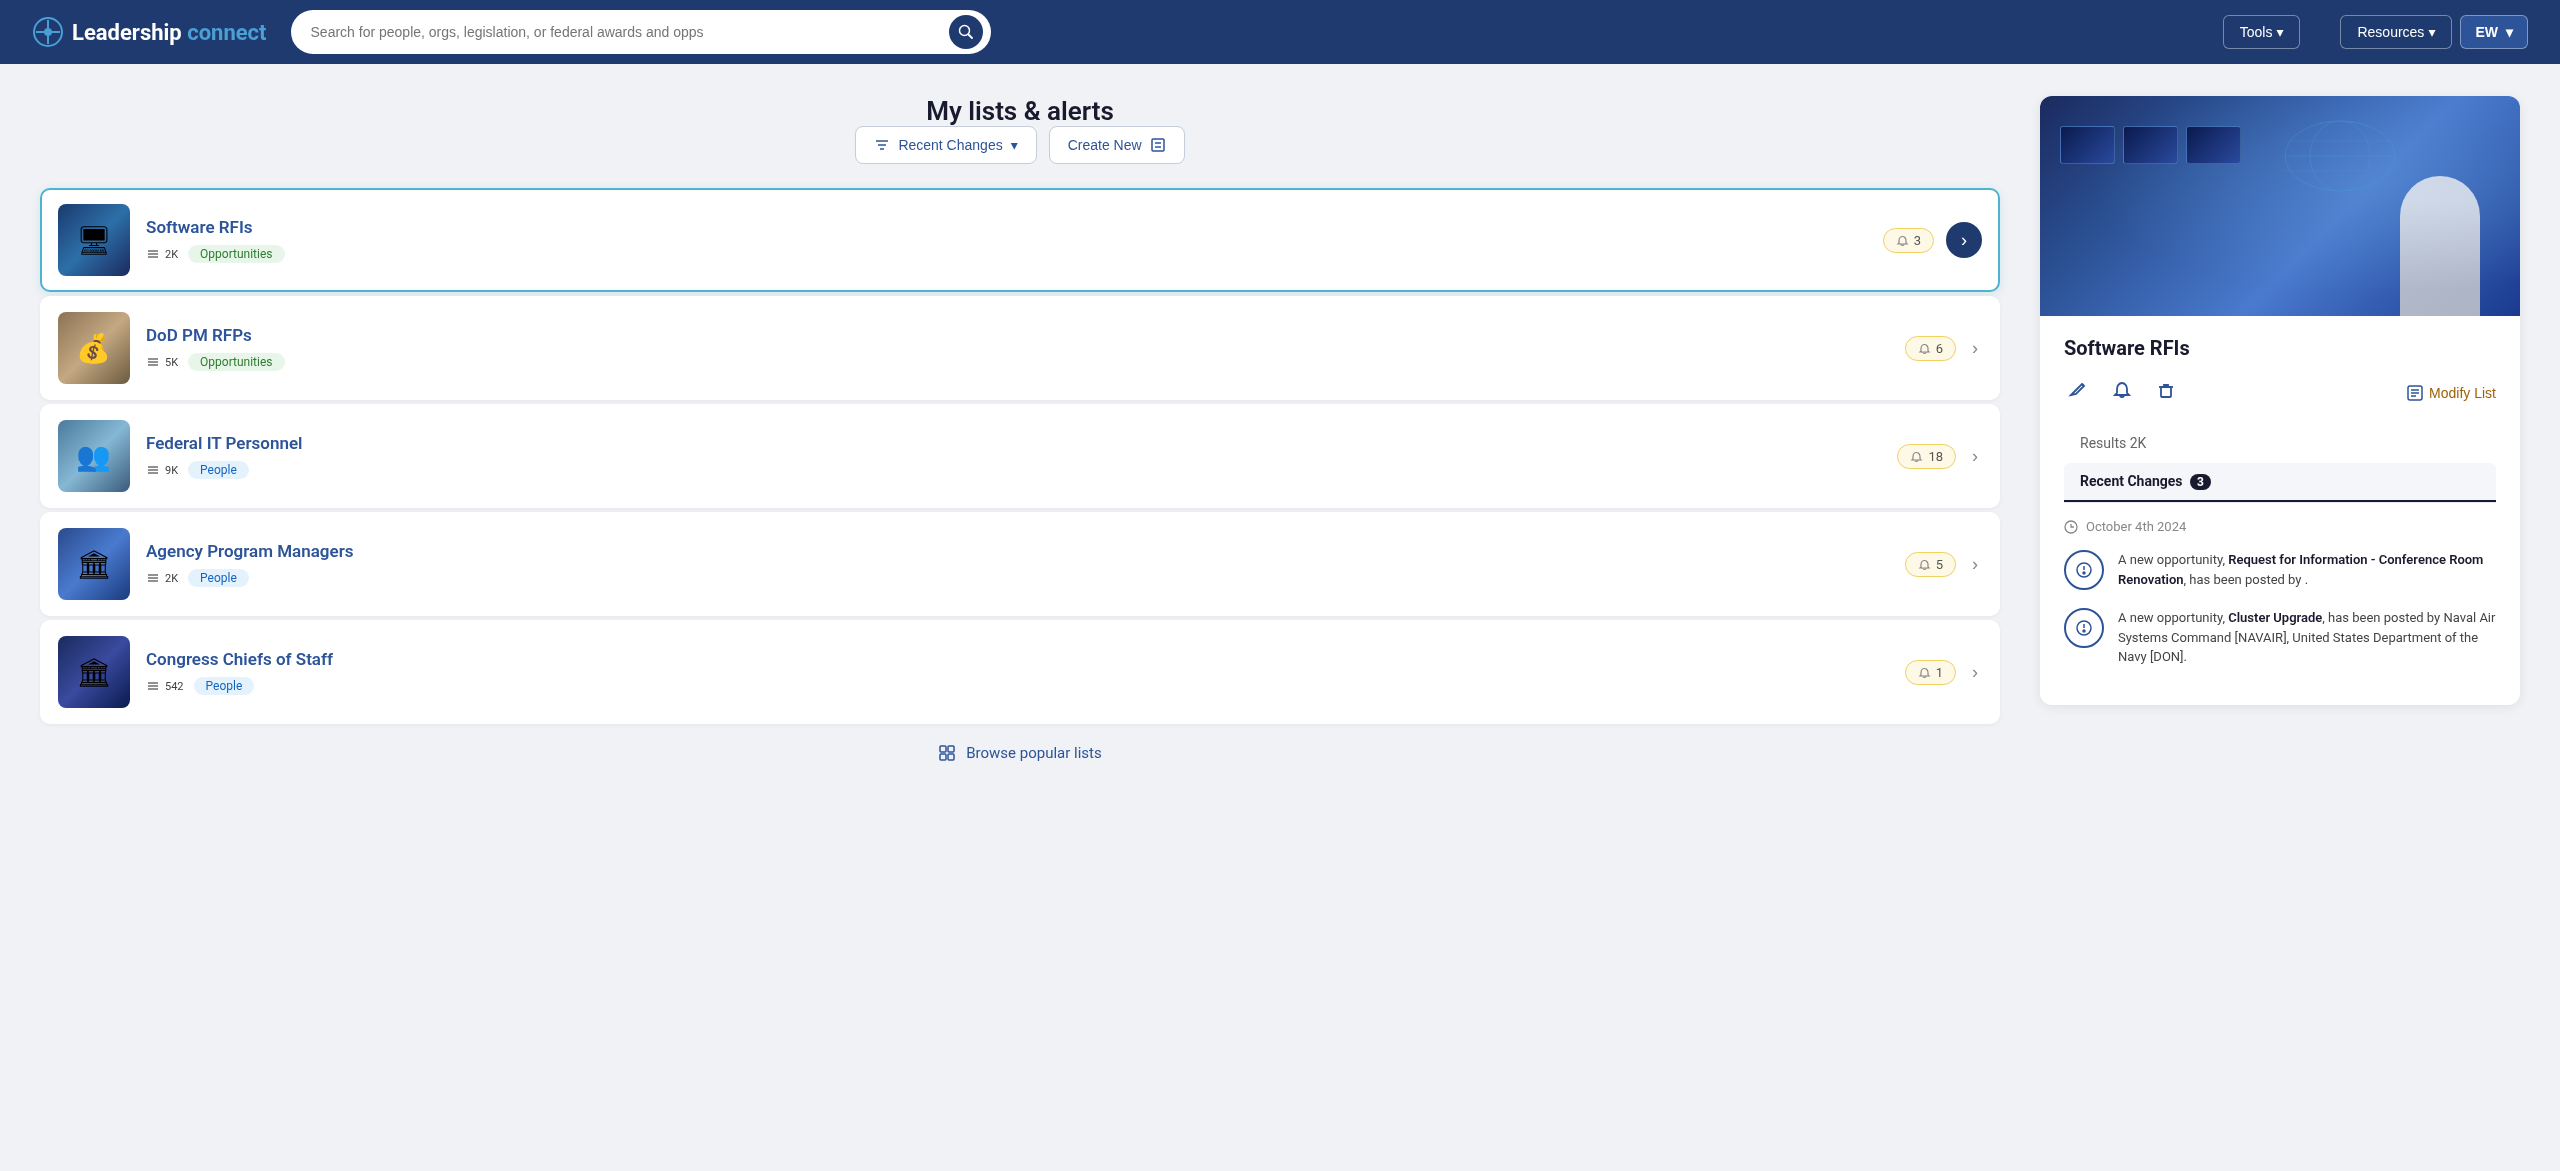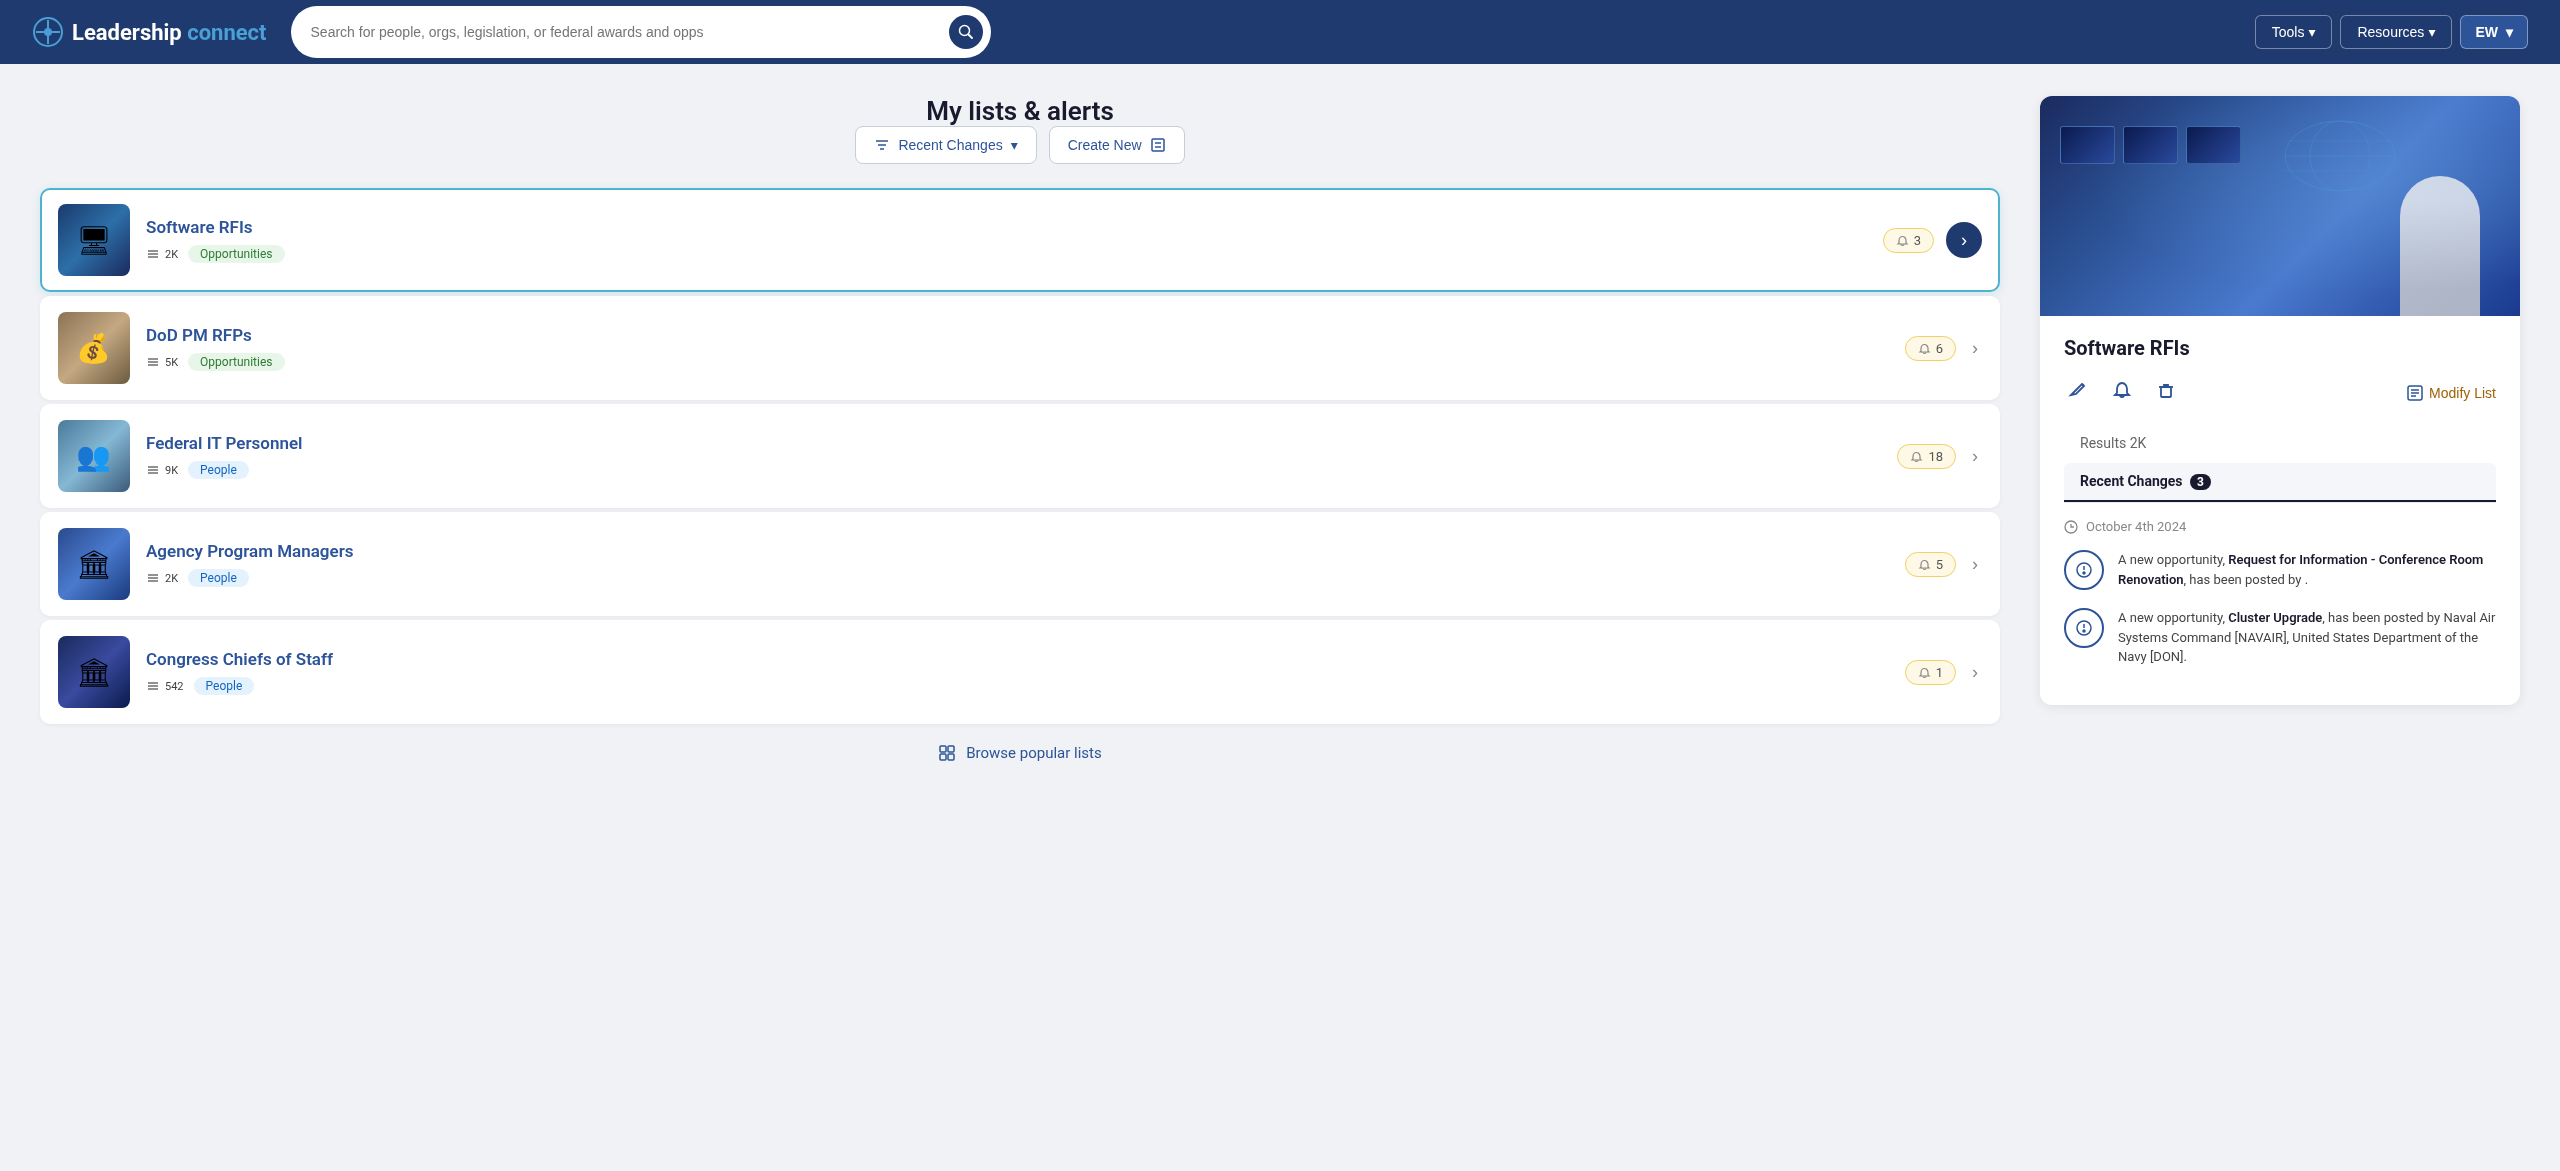--- a/index.html
+++ b/index.html
@@ -29,21 +29,21 @@
       height: 32px;
     }
     .search-bar {
       flex: 1;
       max-width: 700px;
       display: flex;
       align-items: center;
       background: white;
       border-radius: 32px;
       padding: 0 8px 0 20px;
-      height: 52px;
+      height: 44px;
       gap: 8px;
     }
     .search-input {
       flex: 1;
       border: none;
       outline: none;
       font-size: 14px;
       color: #333;
       background: transparent;
     }
@@ -70,20 +70,21 @@
       background: #1e3a6e;
       border: 1.5px solid rgba(255,255,255,0.4);
       border-radius: 6px;
       color: white;
       padding: 8px 16px;
       font-size: 14px;
       cursor: pointer;
       display: flex;
       align-items: center;
       gap: 4px;
+      margin-left: 32px;
     }
     .avatar-btn {
       background: #2d5499;
       border: 1.5px solid rgba(255,255,255,0.4);
       border-radius: 6px;
       color: white;
       padding: 8px 14px;
       font-size: 14px;
       cursor: pointer;
       display: flex;

